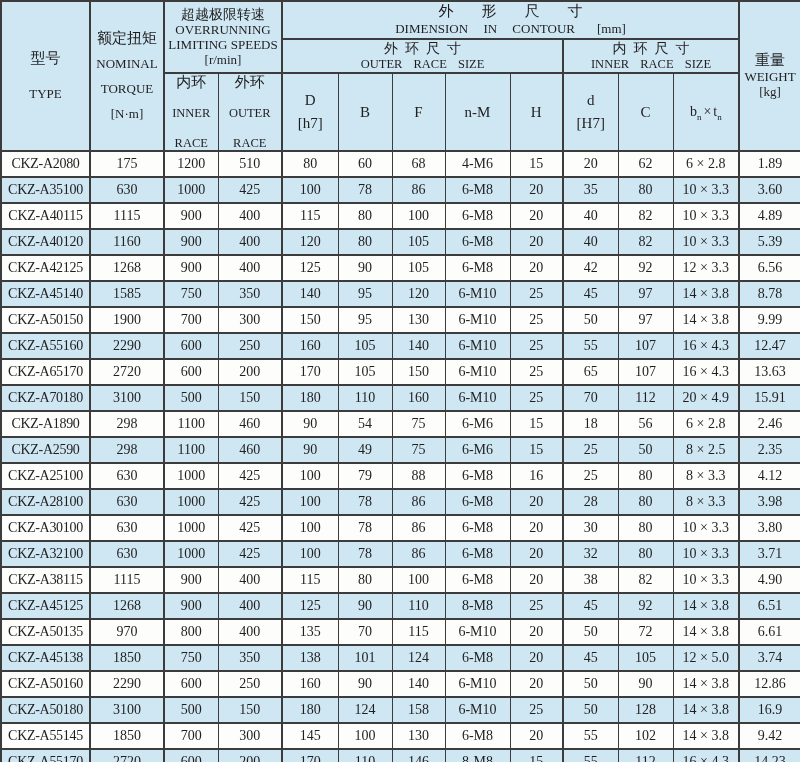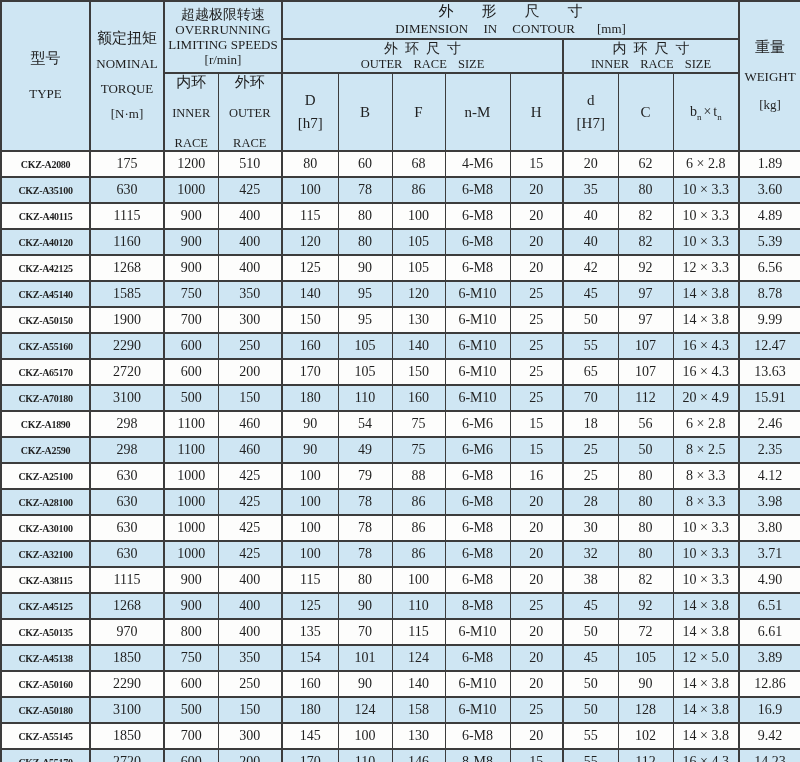--- a/index.html
+++ b/index.html
@@ -22,28 +22,28 @@
     text-align:center;vertical-align:middle;
     padding:0;font-weight:normal;overflow:hidden;
   }
   thead th{background:var(--row-alt);border-bottom-width:2px;}
   tbody td{font-size:14px;border-top-width:2px;border-bottom-width:2px;}
   tbody tr:nth-child(even) td{background:var(--row-alt);}
   tbody tr:nth-child(odd) td{background:var(--row-plain);}
   .thickL{border-left-width:2px !important;}
   tr.h1{height:38px;} tr.h2{height:34px;} tr.h3{height:66px;}
   tbody tr{height:26px;}
-  td.c-type{font-size:10px;letter-spacing:-0.3px;font-weight:bold;}
+  td.c-type{font-size:14px;letter-spacing:-0.3px;}
   .stack{display:flex;flex-direction:column;align-items:center;justify-content:center;height:100%;line-height:1.15;}
   .zh{font-size:15px;}
   .en{font-size:13px;}
   .unit{font-size:13px;}
   .stack-type{gap:19px;}
   .stack-torque{gap:10px;}
-  .stack-weight{gap:13px;}
+  .stack-weight{}
   .stack-speeds{gap:0;}
   .stack-speeds .zh{font-size:14px;}
   .stack-race{gap:15px;}
   .stack-race .en{font-size:12.5px;}
   .stack-dim{gap:2px;text-align:center;}
   .dim-zh{font-size:15px;letter-spacing:28px;padding-left:28px;}
   .dim-en{font-size:13px;word-spacing:12px;}
   .dim-en .unit{margin-left:22px;}
   .grp-zh{font-size:14px;letter-spacing:7px;padding-left:7px;}
   .grp-en{font-size:12.5px;word-spacing:8px;}
@@ -445,29 +445,29 @@
         <td class="thickL">50</td>
         <td>72</td>
         <td>14 × 3.8</td>
         <td class="thickL">6.61</td>
       </tr>
       <tr>
         <td class="c-type">CKZ-A45138</td>
         <td class="thickL">1850</td>
         <td class="thickL">750</td>
         <td>350</td>
-        <td class="thickL">154</td>
+        <td class="thickL">138</td>
         <td>101</td>
         <td>124</td>
         <td>6-M8</td>
         <td>20</td>
         <td class="thickL">45</td>
         <td>105</td>
         <td>12 × 5.0</td>
-        <td class="thickL">3.89</td>
+        <td class="thickL">3.74</td>
       </tr>
       <tr>
         <td class="c-type">CKZ-A50160</td>
         <td class="thickL">2290</td>
         <td class="thickL">600</td>
         <td>250</td>
         <td class="thickL">160</td>
         <td>90</td>
         <td>140</td>
         <td>6-M10</td>

